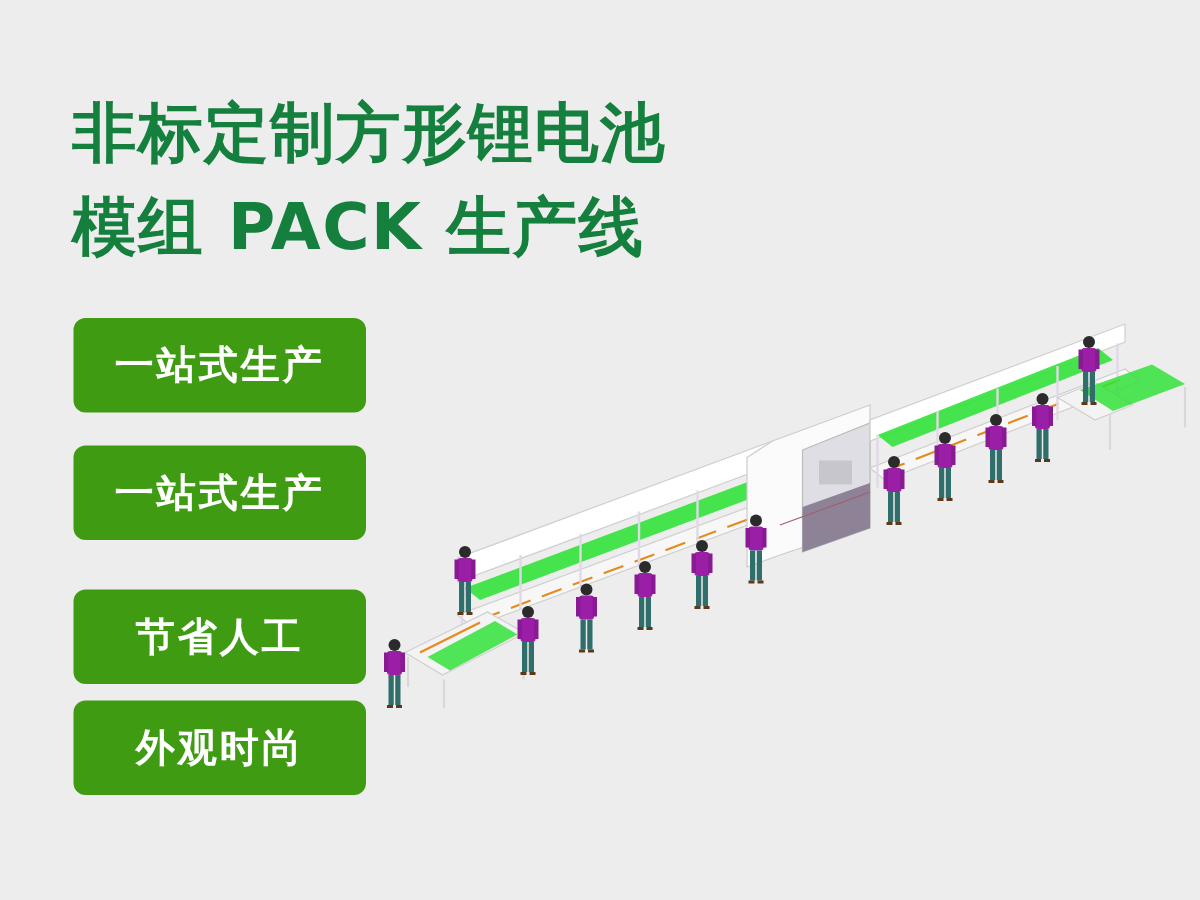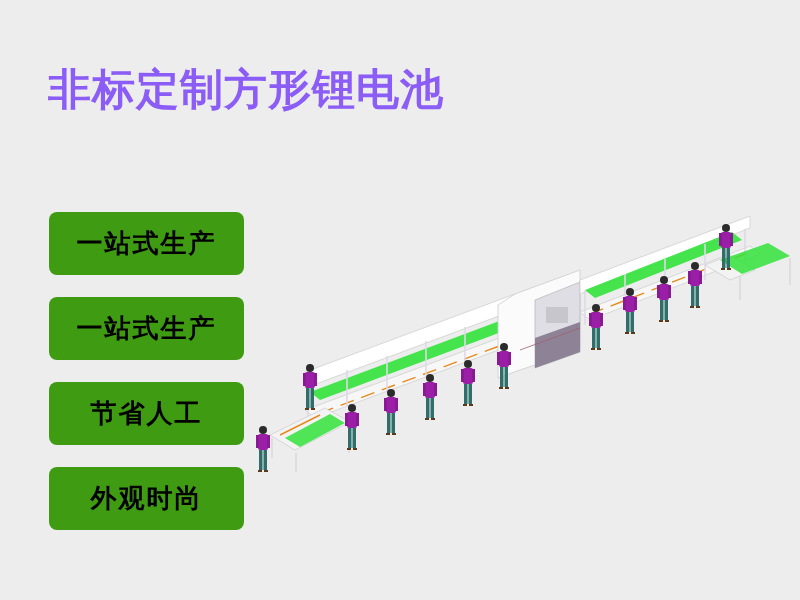--- a/index.html
+++ b/index.html
@@ -4,44 +4,45 @@
 <style>
   html, body { margin: 0; padding: 0; }
   body {
     width: 800px; height: 600px; overflow: hidden;
     background: #ededed;
     font-family: "DejaVu Sans", "Liberation Sans", sans-serif;
     position: relative;
   }
   .title {
     position: absolute; left: 48px; top: 58px;
-    color: #8b5cf6; font-weight: bold;
+    color: #15803d; font-weight: bold;
     font-size: 43px; line-height: 63px; letter-spacing: 1px;
     margin: 0;
   }
   .title .line { display: block; white-space: nowrap; }
   .badge {
     position: absolute; left: 49px; width: 195px; height: 63px;
     background: #3f9b12; border-radius: 8px;
-    color: #000000; font-weight: bold; font-size: 26px;
+    color: #ffffff; font-weight: bold; font-size: 26px;
     display: flex; align-items: center; justify-content: center;
     letter-spacing: 2px;
   }
   .scene { position: absolute; left: 250px; top: 210px; width: 550px; height: 290px; }
 </style>
 </head>
 <body>
 
 <h1 class="title">
   <span class="line">非标定制方形锂电池</span>
+  <span class="line">模组 PACK 生产线</span>
 </h1>
 
 <div class="badge" style="top:212px">一站式生产</div>
 <div class="badge" style="top:297px">一站式生产</div>
-<div class="badge" style="top:382px">节省人工</div>
+<div class="badge" style="top:393px">节省人工</div>
 <div class="badge" style="top:467px">外观时尚</div>
 
 <div class="scene">
   <svg width="550" height="290" viewBox="0 0 550 290">
     <defs>
       <g id="worker">
         <circle cx="0" cy="-42" r="4" fill="#2b2b2b"></circle>
         <rect x="-5" y="-38" width="10" height="16" rx="2" fill="#9b1fa6"></rect>
         <rect x="-7" y="-37" width="3" height="13" fill="#8a1a94"></rect>
         <rect x="4" y="-37" width="3" height="13" fill="#8a1a94"></rect>

